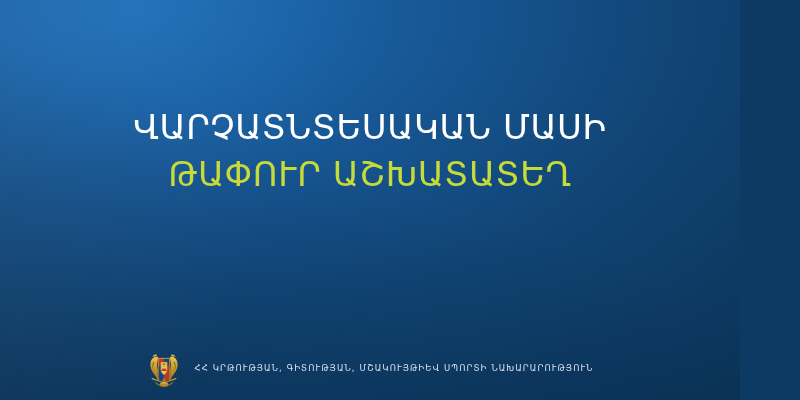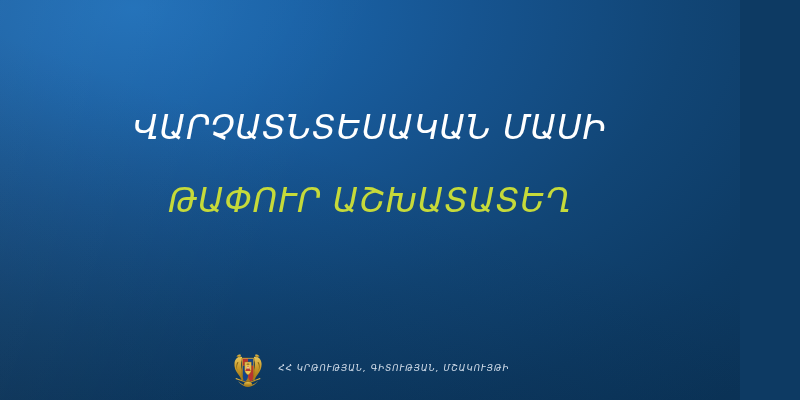--- a/index.html
+++ b/index.html
@@ -9,21 +9,20 @@
   }
   #banner {
     position: relative;
     width: 740px;
     height: 400px;
     overflow: hidden;
     background-color: #14538d;
     background-image:
       radial-gradient(120% 130% at 18% 2%, #1f6fb8 0%, #1a63a8 18%, #165490 38%, #114575 62%, #0d3a63 84%, #0b3459 100%);
     font-family: "DejaVu Sans", "Liberation Sans", sans-serif;
-    font-style: italic;
     -webkit-font-smoothing: antialiased;
   }
   #banner::after {
     content: "";
     position: absolute;
     inset: 0;
     background:
       linear-gradient(115deg, rgba(255,255,255,0.045) 0%, rgba(255,255,255,0.0) 42%),
       linear-gradient(200deg, rgba(0,0,0,0.0) 45%, rgba(3,26,48,0.28) 100%);
     pointer-events: none;
@@ -47,21 +46,20 @@
     white-space: nowrap;
   }
   .headline-accent {
     display: block;
     color: #c6da3a;
     font-size: 34px;
     line-height: 47px;
     letter-spacing: 0.6px;
     font-weight: 400;
     white-space: nowrap;
-    margin-top: 26px;
   }
 
   .footer {
     position: absolute;
     left: 0;
     right: 0;
     bottom: 12px;
     display: flex;
     align-items: center;
     justify-content: center;
@@ -131,17 +129,18 @@
       <rect x="31" y="31" width="6" height="2.6" rx="1" fill="#8a6613"></rect>
 
       <path d="M10 60 L32 68 L31 70 L9 62 Z" fill="url(#gold)"></path>
       <path d="M58 60 L36 68 L37 70 L59 62 Z" fill="url(#gold)"></path>
       <ellipse cx="34" cy="72" rx="8" ry="4" fill="url(#gold)"></ellipse>
       <path d="M14 66 C20 72 28 75 34 75 C40 75 48 72 54 66 C48 74 40 78 34 78 C28 78 20 74 14 66 Z" fill="url(#gold)"></path>
     </svg>
 
     <div class="ministry-text">
       <span class="ministry-line">ՀՀ ԿՐԹՈՒԹՅԱՆ, ԳԻՏՈՒԹՅԱՆ, ՄՇԱԿՈՒՅԹԻ</span>
+      <span class="ministry-line">ԵՎ ՍՊՈՐՏԻ ՆԱԽԱՐԱՐՈՒԹՅՈՒՆ</span>
     </div>
 
   </div>
 
 </div>
 
 </body></html>

